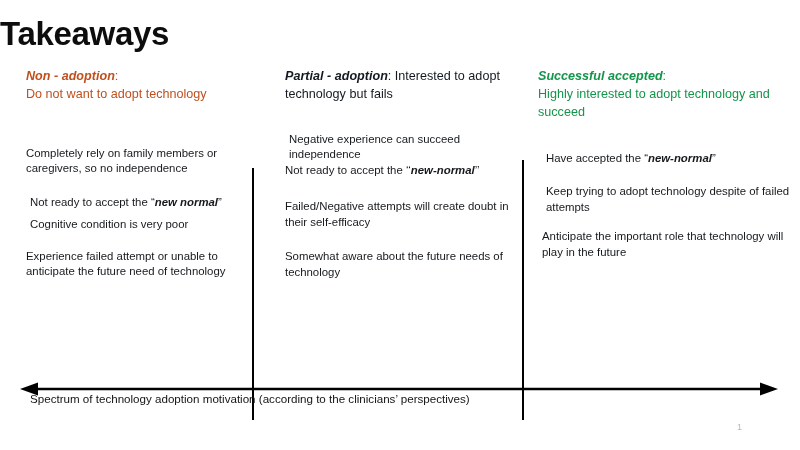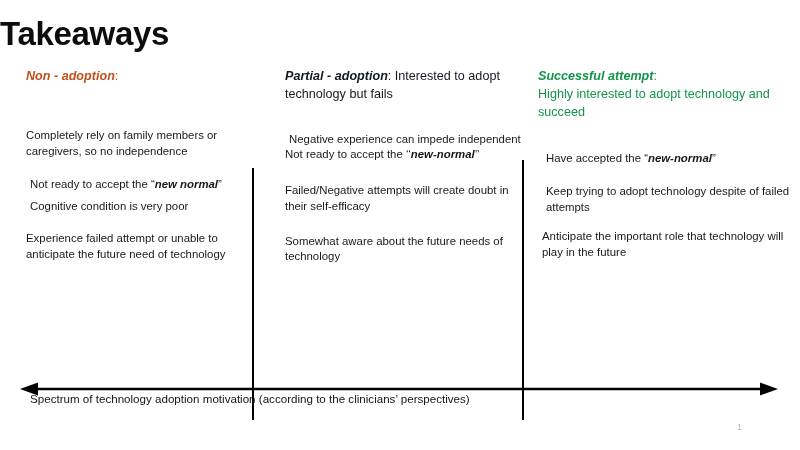--- a/index.html
+++ b/index.html
@@ -141,44 +141,45 @@
 </head>
 <body>
 
 <div class="slide-title">Takeaways</div>
 
 <div class="columns">
 
   <div class="column col-1">
     <div class="col-header">
       <span class="lead">Non - adoption</span><span>:</span><br>
+      <span>Do not want to adopt technology</span>
     </div>
     <ul class="bullets">
       <li><span>Completely rely on family members or caregivers, so no independence</span><em class="nn"></em><span></span></li>
       <li><span>Not ready to accept the “</span><em class="nn">new normal</em><span>”</span></li>
       <li><span>Cognitive condition is very poor</span><em class="nn"></em><span></span></li>
       <li><span>Experience failed attempt or unable to anticipate the future need of technology</span><em class="nn"></em><span></span></li>
     </ul>
   </div>
 
   <div class="column col-2">
     <div class="col-header">
       <span class="lead">Partial - adoption</span><span>:</span><span> Interested to adopt technology but fails</span>
     </div>
     <ul class="bullets">
-      <li><span>Negative experience can impede independent</span><em class="nn"></em><span></span></li>
+      <li><span>Negative experience can succeed independence</span><em class="nn"></em><span></span></li>
       <li><span>Not ready to accept the ‘‘</span><em class="nn">new-normal</em><span>’’</span></li>
       <li><span>Failed/Negative attempts will create doubt in their self-efficacy</span><em class="nn"></em><span></span></li>
       <li><span>Somewhat aware about the future needs of technology</span><em class="nn"></em><span></span></li>
     </ul>
   </div>
 
   <div class="column col-3">
     <div class="col-header">
-      <span class="lead">Successful attempt</span><span>:</span><br>
+      <span class="lead">Successful accepted</span><span>:</span><br>
       <span>Highly interested to adopt technology and succeed</span>
     </div>
     <ul class="bullets">
       <li><span>Have accepted the “</span><em class="nn">new-normal</em><span>”</span></li>
       <li><span>Keep trying to adopt technology despite of failed attempts</span><em class="nn"></em><span></span></li>
       <li><span>Anticipate the important role that technology will play in the future</span><em class="nn"></em><span></span></li>
     </ul>
   </div>
 
   <div class="divider divider-1"></div>

